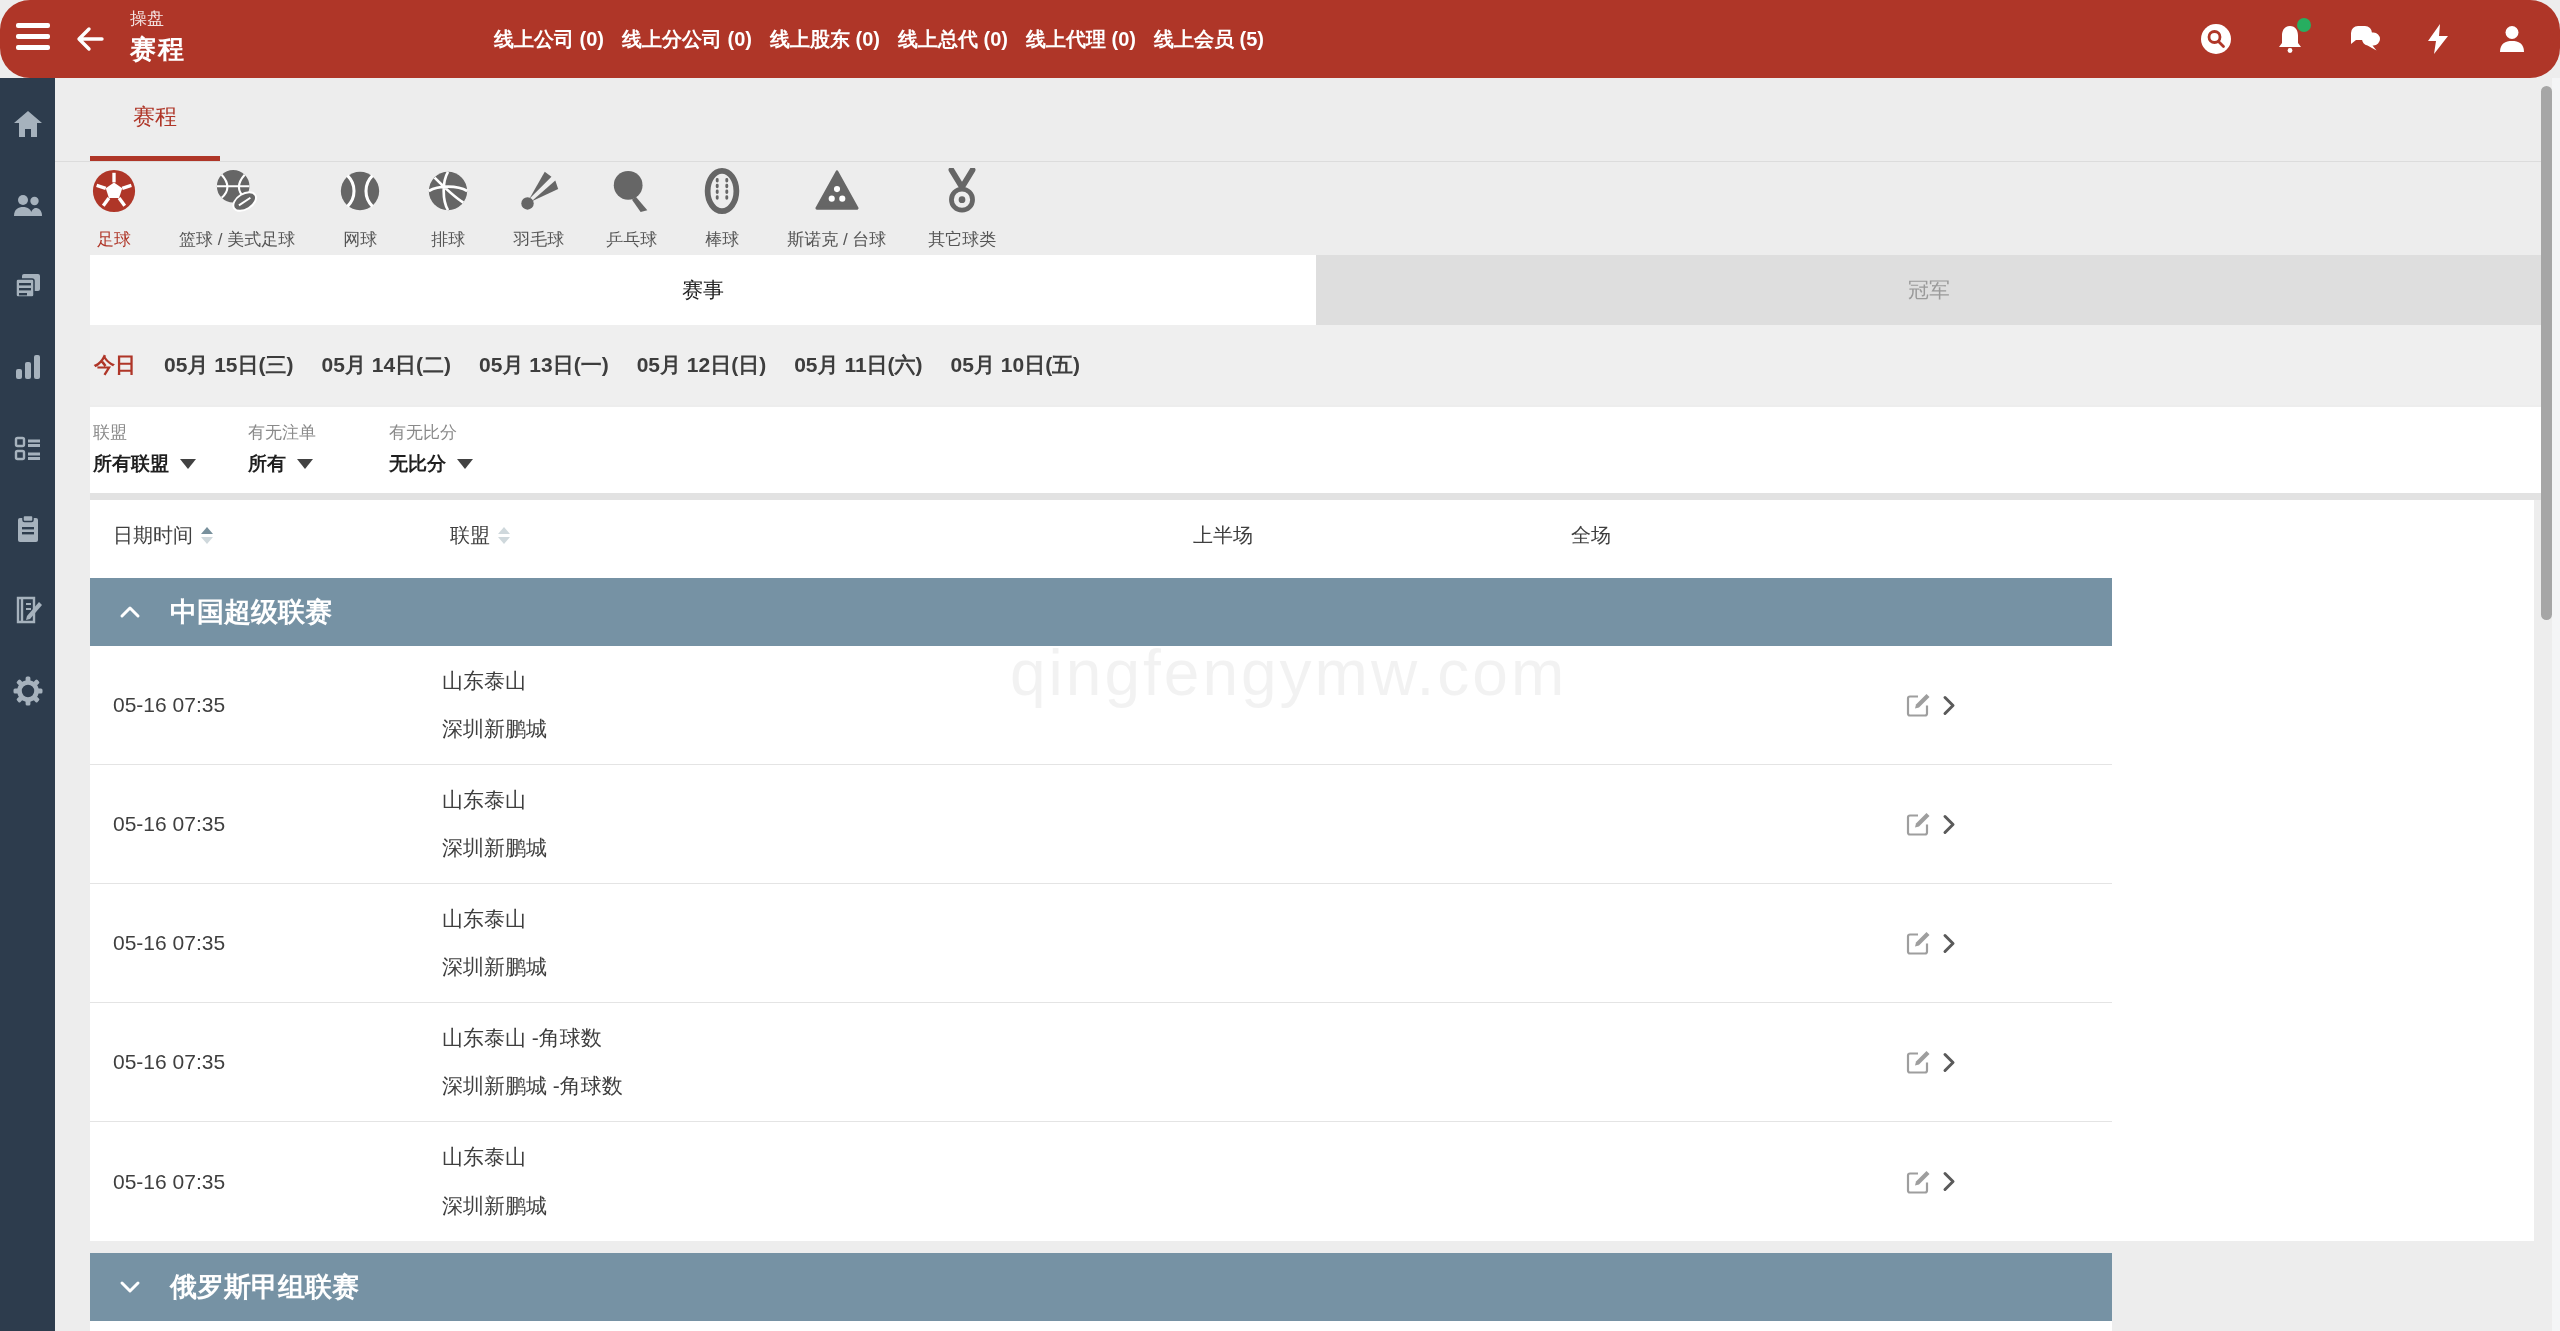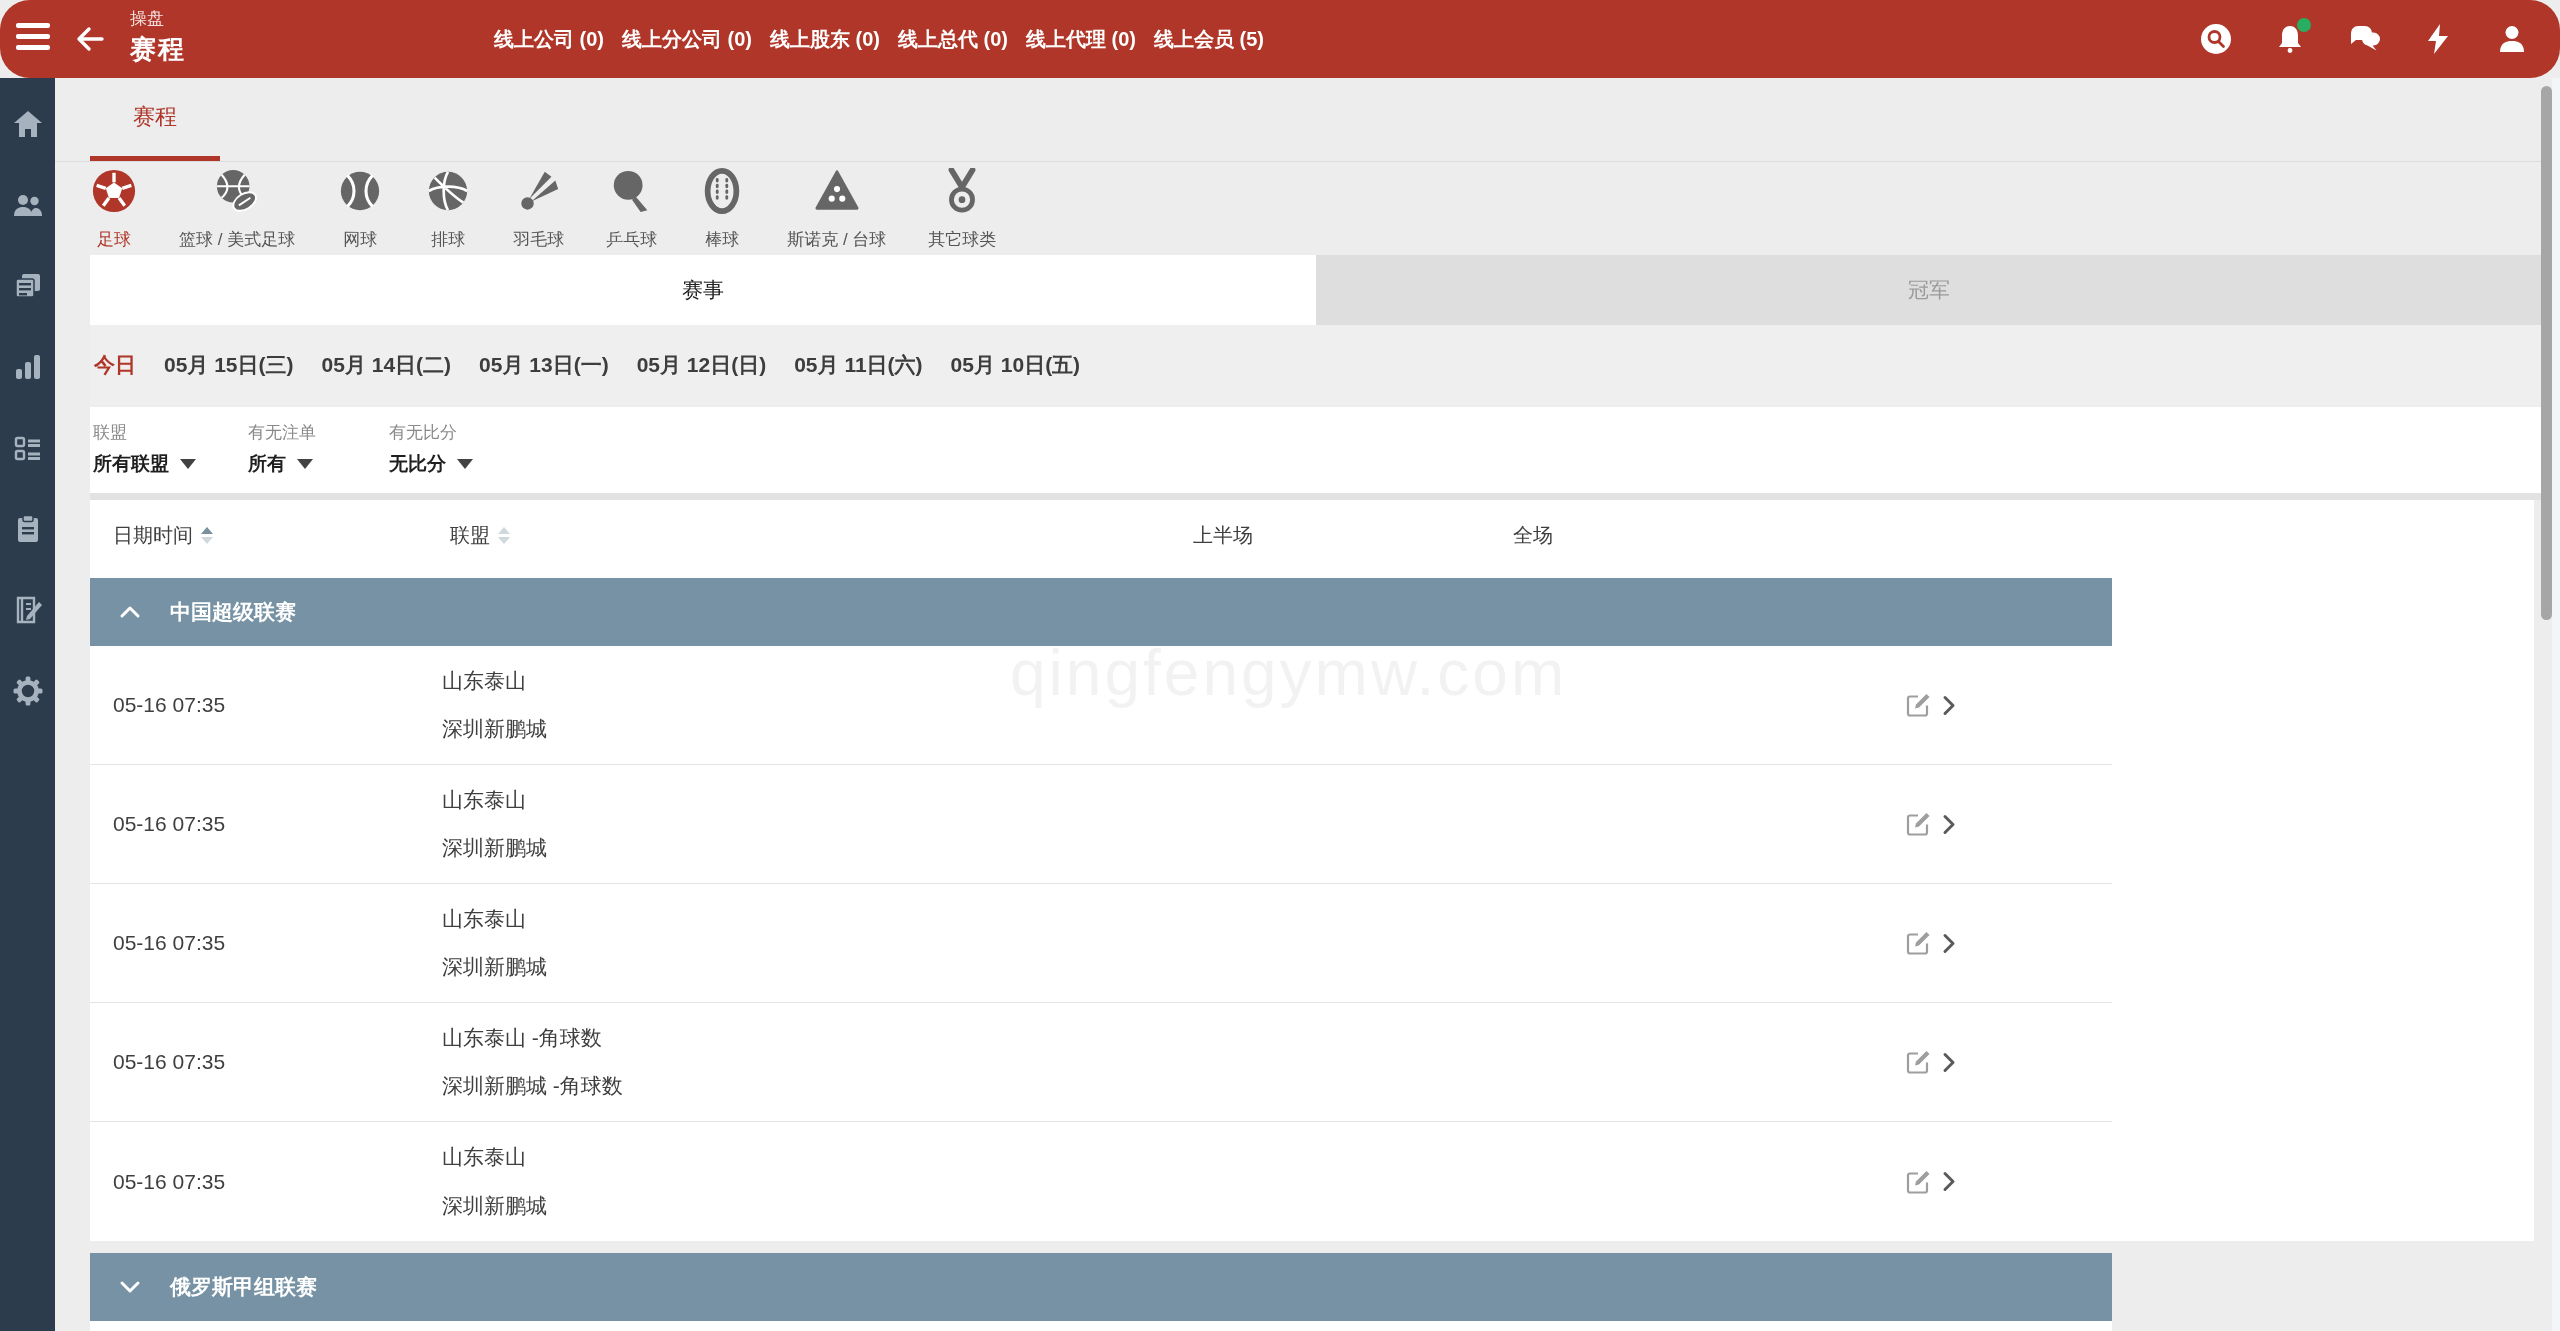--- a/index.html
+++ b/index.html
@@ -55,27 +55,27 @@
   .caret-down{width:0;height:0;border-left:8px solid transparent;border-right:8px solid transparent;border-top:10px solid #424242;}
   .filters-shadow{position:absolute;left:90px;top:493px;width:2452px;height:7px;background:#e2e2e2;}
 
   
   .table-box{position:absolute;left:90px;top:500px;width:2412px;height:741px;background:#ffffff;padding-left:32px;}
   .thead{position:absolute;left:0;top:0;width:2022px;height:70px;}
   .th{position:absolute;top:0;height:70px;display:flex;align-items:center;font-size:20px;color:#3f3f3f;}
   .th-col1{left:23px;cursor:pointer;}
   .th-col2{left:360px;cursor:pointer;}
   .th-col3{left:1133px;transform:translateX(-50%);}
-  .th-col4{left:1443px;transform:translateX(-50%);}
+  .th-col4{left:1501px;transform:translateX(-50%);}
   .sort-arrows{display:inline-flex;flex-direction:column;gap:3px;margin-left:8px;}
   .tri-up{width:0;height:0;border-left:6px solid transparent;border-right:6px solid transparent;border-bottom:7px solid #cfd8dc;}
   .tri-down{width:0;height:0;border-left:6px solid transparent;border-right:6px solid transparent;border-top:7px solid #cfd8dc;}
   .tri-up.on{border-bottom-color:#78909c;}
 
-  .group-bar{position:absolute;left:0;width:2022px;height:68px;background:#7692a4;color:#fff;display:flex;align-items:center;padding-left:27px;gap:27px;box-sizing:border-box;font-size:21px;font-weight:bold;cursor:pointer;}
+  .group-bar{position:absolute;left:0;width:2022px;height:68px;background:#7692a4;color:#fff;display:flex;align-items:center;padding-left:27px;gap:27px;box-sizing:border-box;font-size:27px;font-weight:bold;cursor:pointer;}
   .group-bar svg{display:block;}
 
   .mrow{position:absolute;left:0;width:2022px;height:119px;border-bottom:1px solid #e4e4e4;box-sizing:border-box;background:#fff;}
   .mrow .time{position:absolute;left:23px;top:50%;transform:translateY(-50%);font-size:21px;color:#3f3f3f;}
   .mrow .team-home{position:absolute;left:352px;top:21px;font-size:21px;color:#3f3f3f;}
   .mrow .team-away{position:absolute;left:352px;bottom:21px;font-size:21px;color:#3f3f3f;}
   .mrow .actions{position:absolute;left:1815px;top:50%;transform:translateY(-50%);display:flex;align-items:center;gap:9px;}
   .edit-btn,.row-chevron{cursor:pointer;display:block;}
 
   .group2-box{position:absolute;left:90px;top:1253px;width:2022px;height:78px;background:#ffffff;overflow:hidden;}

